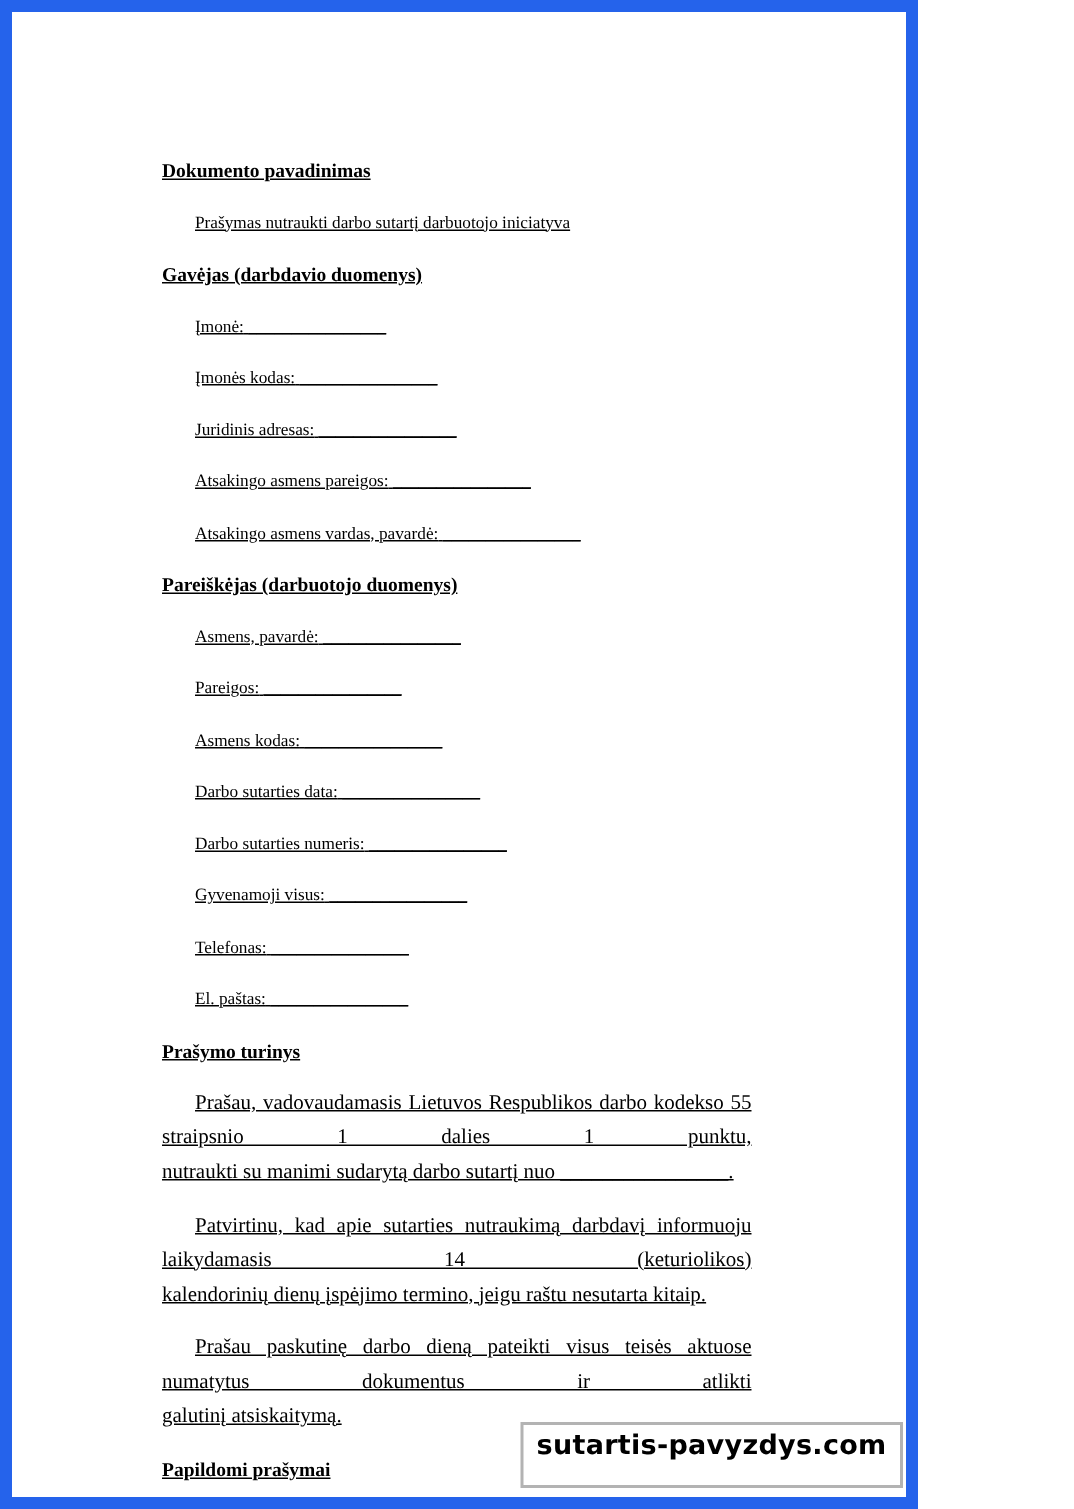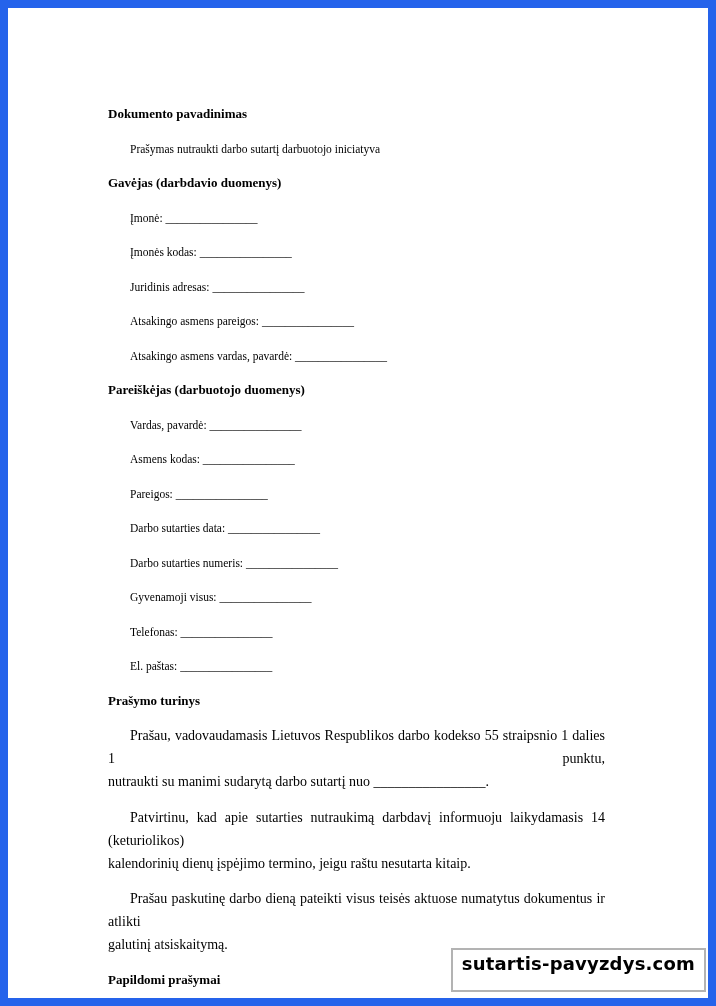--- a/index.html
+++ b/index.html
@@ -5,27 +5,28 @@
   :root {
     --border-blue: #2563eb;
     --wm-border: #b3b3b3;
     --text: #000000;
     --page-bg: #ffffff;
   }
   * { box-sizing: border-box; }
   html, body { margin: 0; padding: 0; background: #ffffff; }
   .page {
     position: relative;
-    width: 716px;
+    width: 612px;
     height: 1006px;
     background: var(--page-bg);
     border: 8px solid var(--border-blue);
     overflow: hidden;
     font-family: "Liberation Serif", "DejaVu Serif", serif;
     color: var(--text);
+    text-decoration: underline;
   }
   .content {
     padding: 95px 103px 0 100px;
   }
   .h {
     font-size: 13px;
     font-weight: bold;
     line-height: 22px;
     margin-bottom: 12.5px;
   }
@@ -90,29 +91,29 @@
       <span class="blank">________________</span>
     </div>
     <div class="field">
       <span>Atsakingo asmens vardas, pavardė:</span>
       <span class="blank">________________</span>
     </div>
 
     <div class="h">Pareiškėjas (darbuotojo duomenys)</div>
 
     <div class="field">
-      <span>Vardas, pavardė:</span>
+      <span>Asmens, pavardė:</span>
+      <span class="blank">________________</span>
+    </div>
+    <div class="field">
+      <span>Pareigos:</span>
       <span class="blank">________________</span>
     </div>
     <div class="field">
       <span>Asmens kodas:</span>
-      <span class="blank">________________</span>
-    </div>
-    <div class="field">
-      <span>Pareigos:</span>
       <span class="blank">________________</span>
     </div>
     <div class="field">
       <span>Darbo sutarties data:</span>
       <span class="blank">________________</span>
     </div>
     <div class="field">
       <span>Darbo sutarties numeris:</span>
       <span class="blank">________________</span>
     </div>

